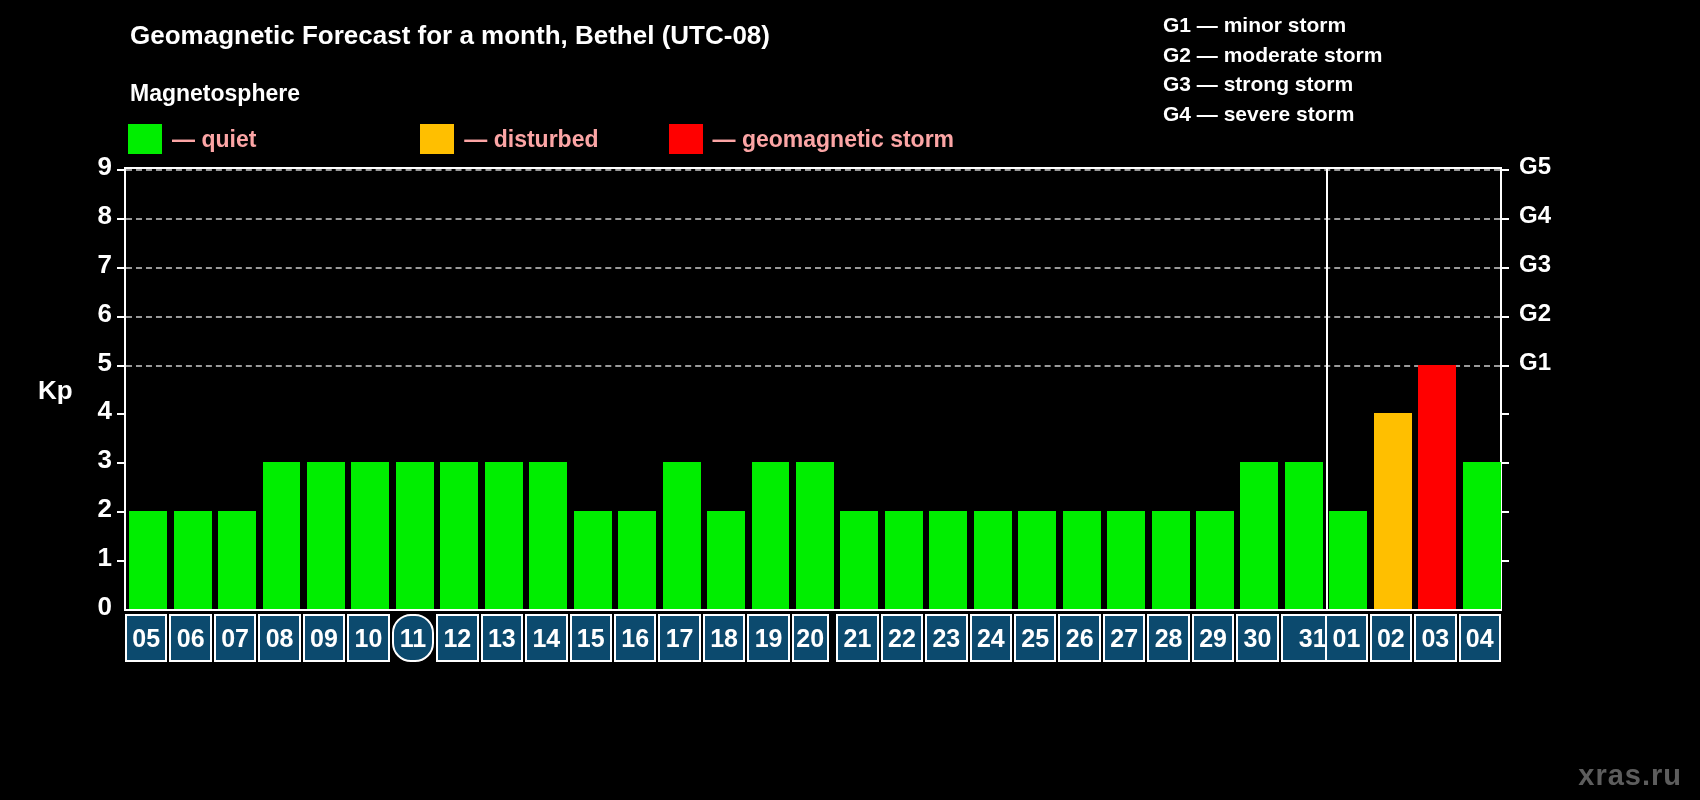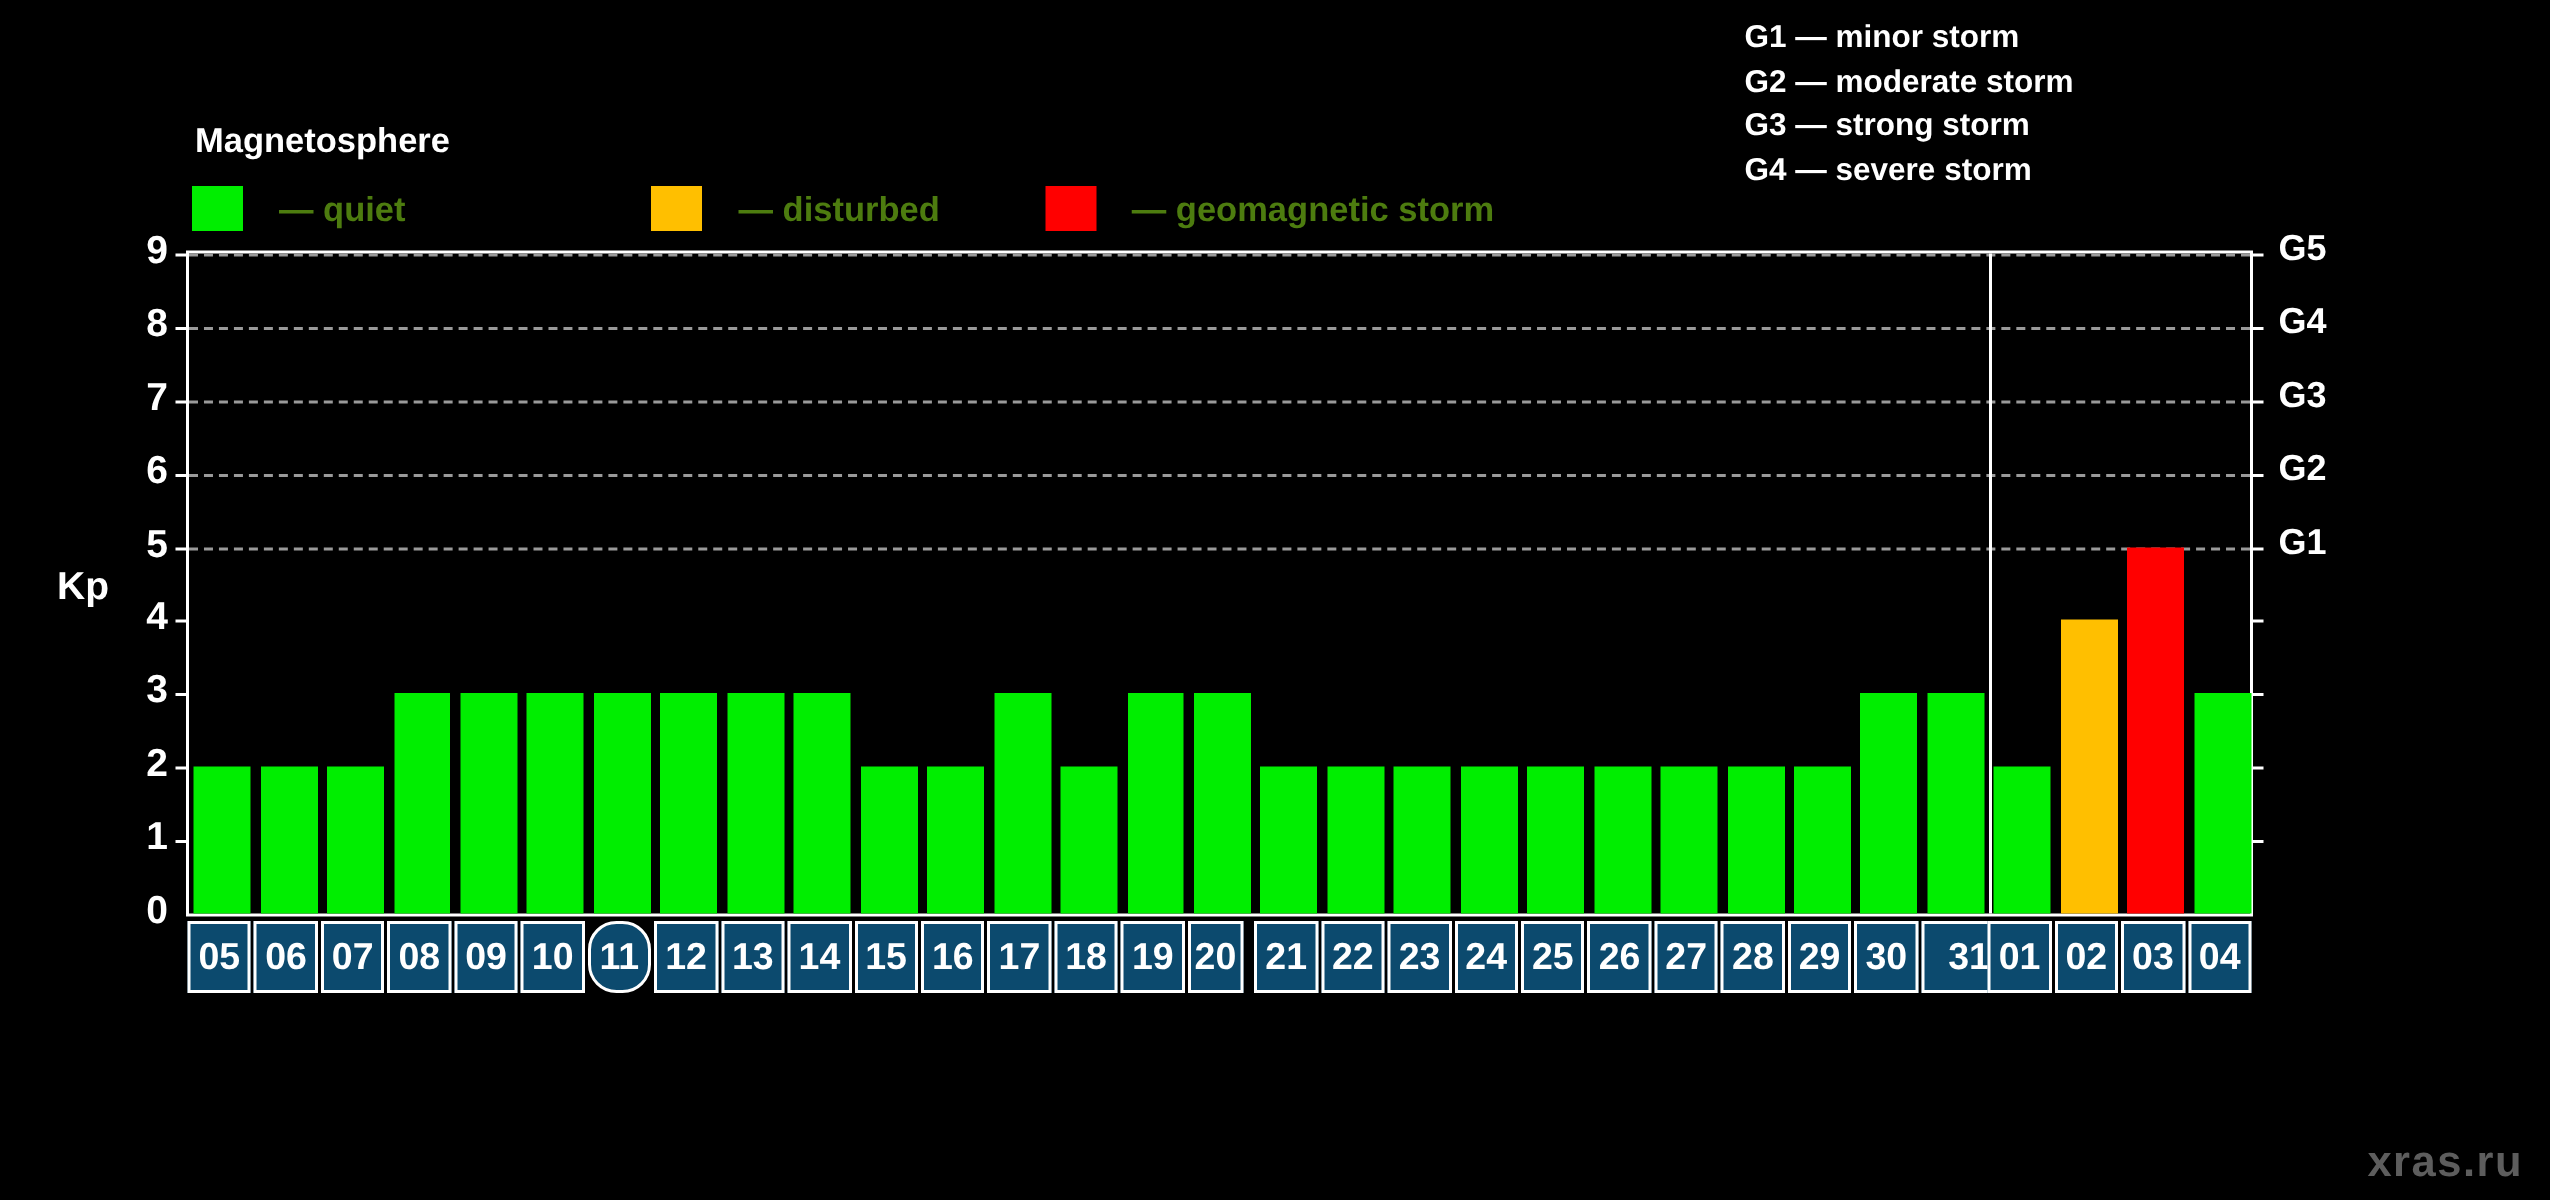--- a/index.html
+++ b/index.html
@@ -52,22 +52,22 @@
     white-space: nowrap;
   }
   .legend-swatch {
     width: 34px;
     height: 30px;
     display: inline-block;
   }
   .legend-text {
     font-size: 23px;
     font-weight: bold;
-    color: #4d7c0f;
-    margin-left: 24px;
+    color: #fca5a5;
+    margin-left: 10px;
   }
 
   
   .g-legend {
     position: absolute;
     left: 1163px;
     top: 10px;
     display: flex;
     flex-direction: column;
     justify-content: space-between;
@@ -203,20 +203,21 @@
     font-weight: bold;
     color: #5d5d5d;
     letter-spacing: 1px;
   }
 </style>
 </head>
 <body>
 
 <div id="root">
 
+  <div class="chart-title">Geomagnetic Forecast for a month, Bethel (UTC-08)</div>
   <div class="magnetosphere-label">Magnetosphere</div>
 
   <div class="color-legend" id="color-legend">
       <div class="legend-entry">
         <span class="legend-swatch" style="background: rgb(0, 238, 0);"></span>
         <span class="legend-text">— quiet</span>
       </div>
       <span style="display: inline-block; width: 164px;"></span>
       <div class="legend-entry">
         <span class="legend-swatch" style="background: rgb(255, 191, 0);"></span>

